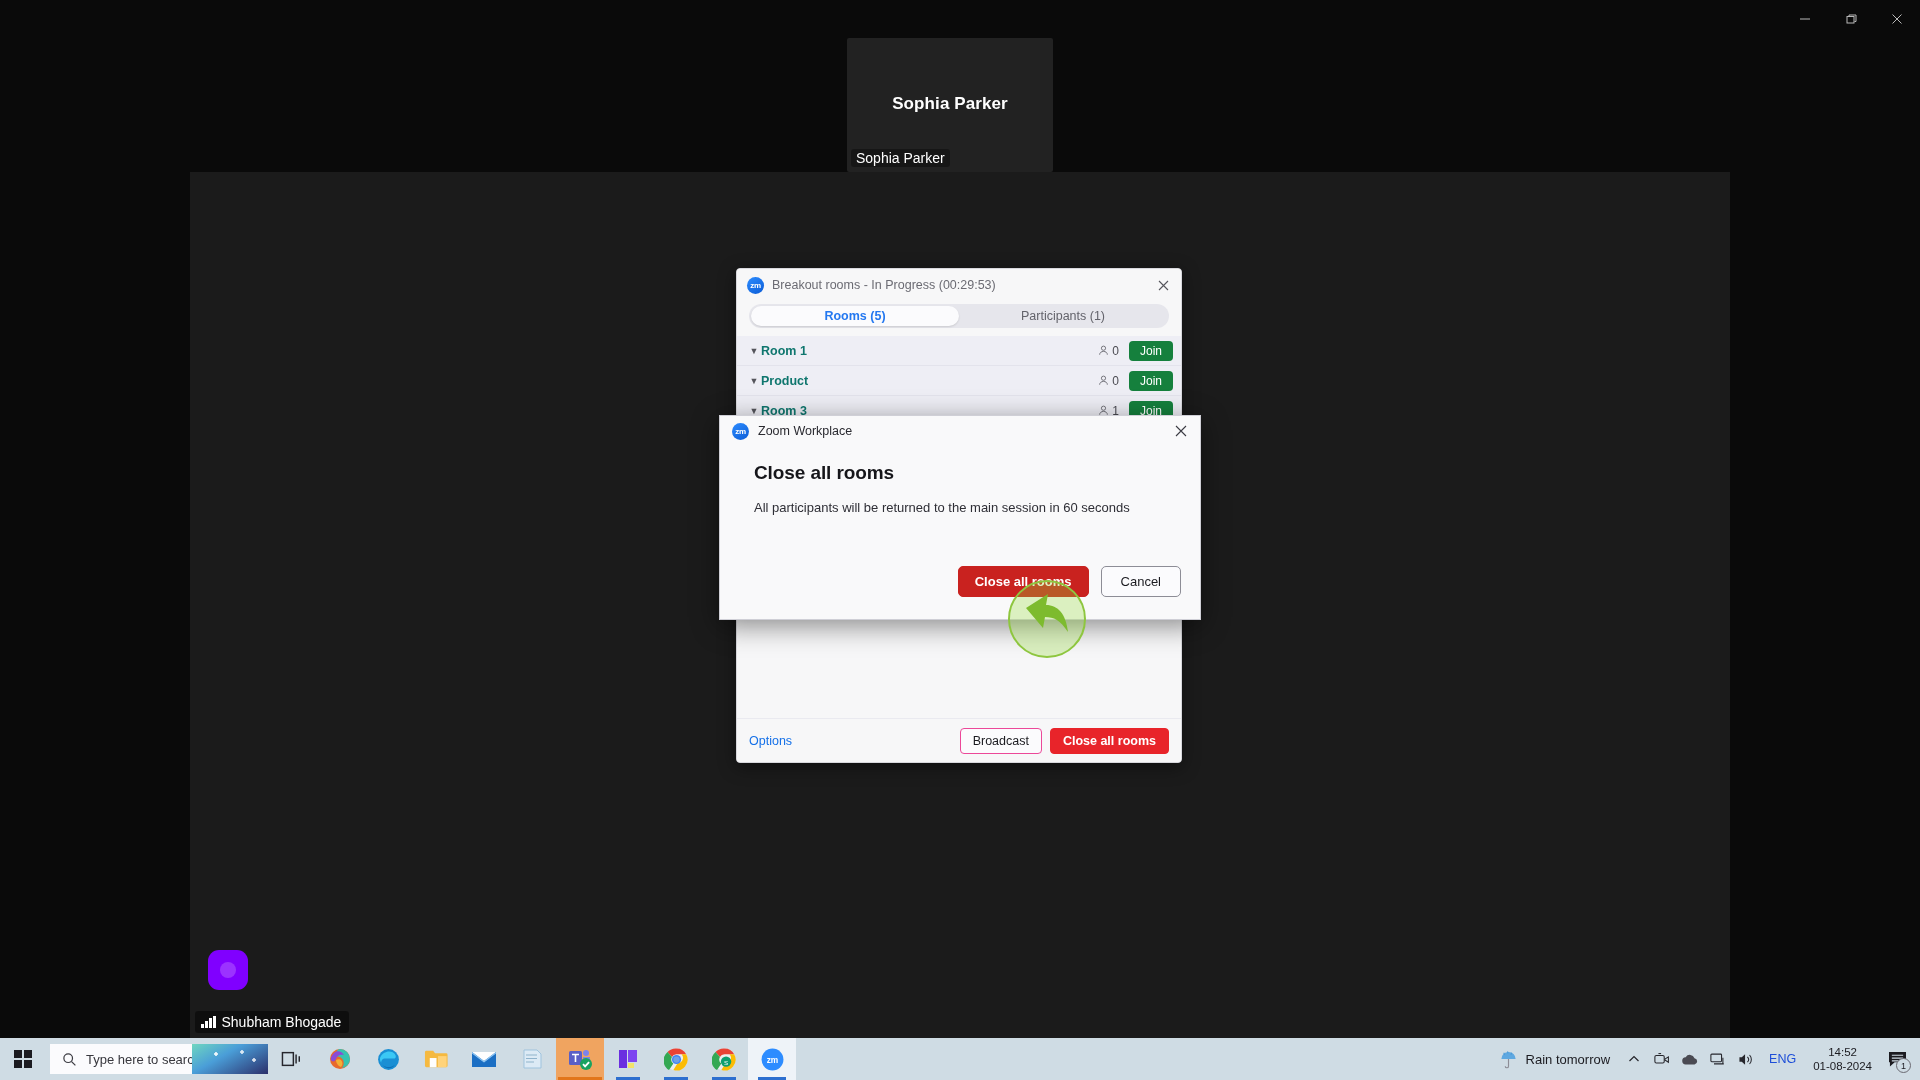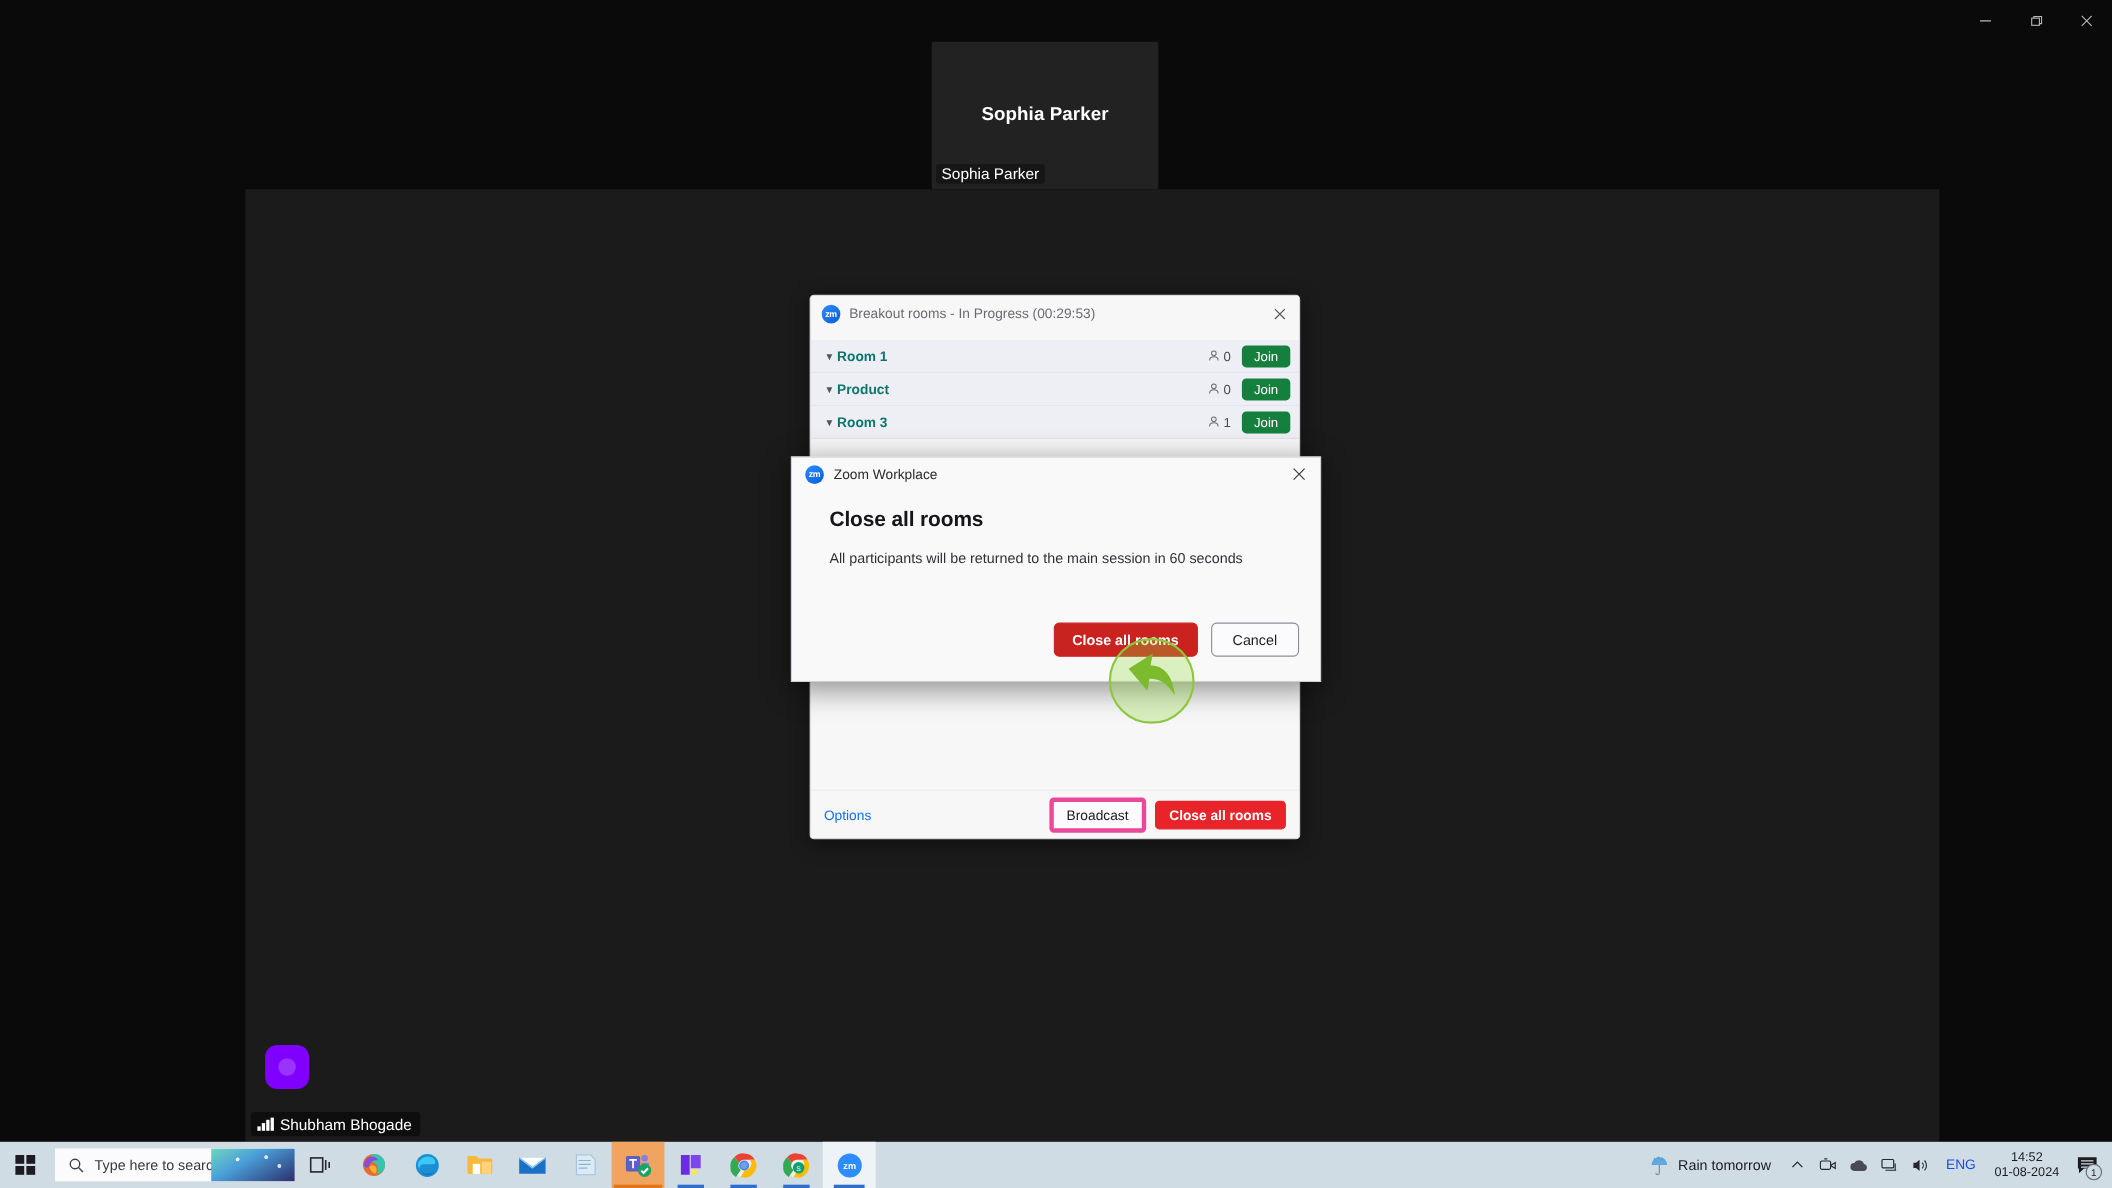--- a/index.html
+++ b/index.html
@@ -53,21 +53,20 @@
     background: rgba(0,0,0,0.34);
     border-radius: 3px;
   }
 
   
   #meeting-stage {
     position: absolute;
     left: 190px; top: 172px;
     width: 1540px; height: 866px;
     background: #1b1b1b;
-    margin-left: 33px;
   }
 
   
   #host-label {
     position: absolute; left: 5px; bottom: 5px;
     display: flex; align-items: center; gap: 6px;
     background: rgba(0,0,0,0.45);
     padding: 3px 8px 3px 6px;
     border-radius: 3px;
     color: #ffffff;
@@ -205,21 +204,21 @@
     padding: 0 12px;
     background: #f7f7f8;
     border-top: 1px solid #eaeaf0;
   }
   #options-link {
     color: #1470e8; font-size: 12.5px; font-weight: normal;
     flex: 1;
   }
   .btn-outline {
     background: #fbfbfd;
-    border: 4px solid #ec4899;
+    border: 1px solid #ec4899;
     border-radius: 4px;
     font-size: 12.5px;
     color: #1b1b20;
     padding: 5px 12px;
     margin-left: 8px;
   }
   .btn-danger {
     background: #e8242a;
     border: 1px solid #e8242a;
     border-radius: 4px;
@@ -438,20 +437,24 @@
     <div id="breakout-titlebar">
       <span class="zoom-logo">zm</span>
       <span id="breakout-title-text">Breakout rooms - In Progress (00:29:53)</span>
       <span id="breakout-close">
         <svg width="11" height="11" viewBox="0 0 11 11">
             <path d="M1 1l9 9M10 1l-9 9" stroke="currentColor" stroke-width="1.1"></path>
           </svg>
       </span>
     </div>
 
+    <div id="breakout-tabs">
+      <div class="bk-tab active">Rooms (5)</div>
+      <div class="bk-tab">Participants (1)</div>
+    </div>
 
     <div id="room-list">
       <div class="room-row">
         <span class="room-caret">▼</span>
         <span class="room-name">Room 1</span>
         <span class="room-count">
           <svg width="11" height="11" viewBox="0 0 12 12">
               <circle cx="6" cy="3.5" r="2.3" fill="none" stroke="#6b6b73" stroke-width="1"></circle>
               <path d="M1.8 10.6c0-2.3 1.9-3.6 4.2-3.6s4.2 1.3 4.2 3.6" fill="none" stroke="#6b6b73" stroke-width="1"></path>
             </svg>

